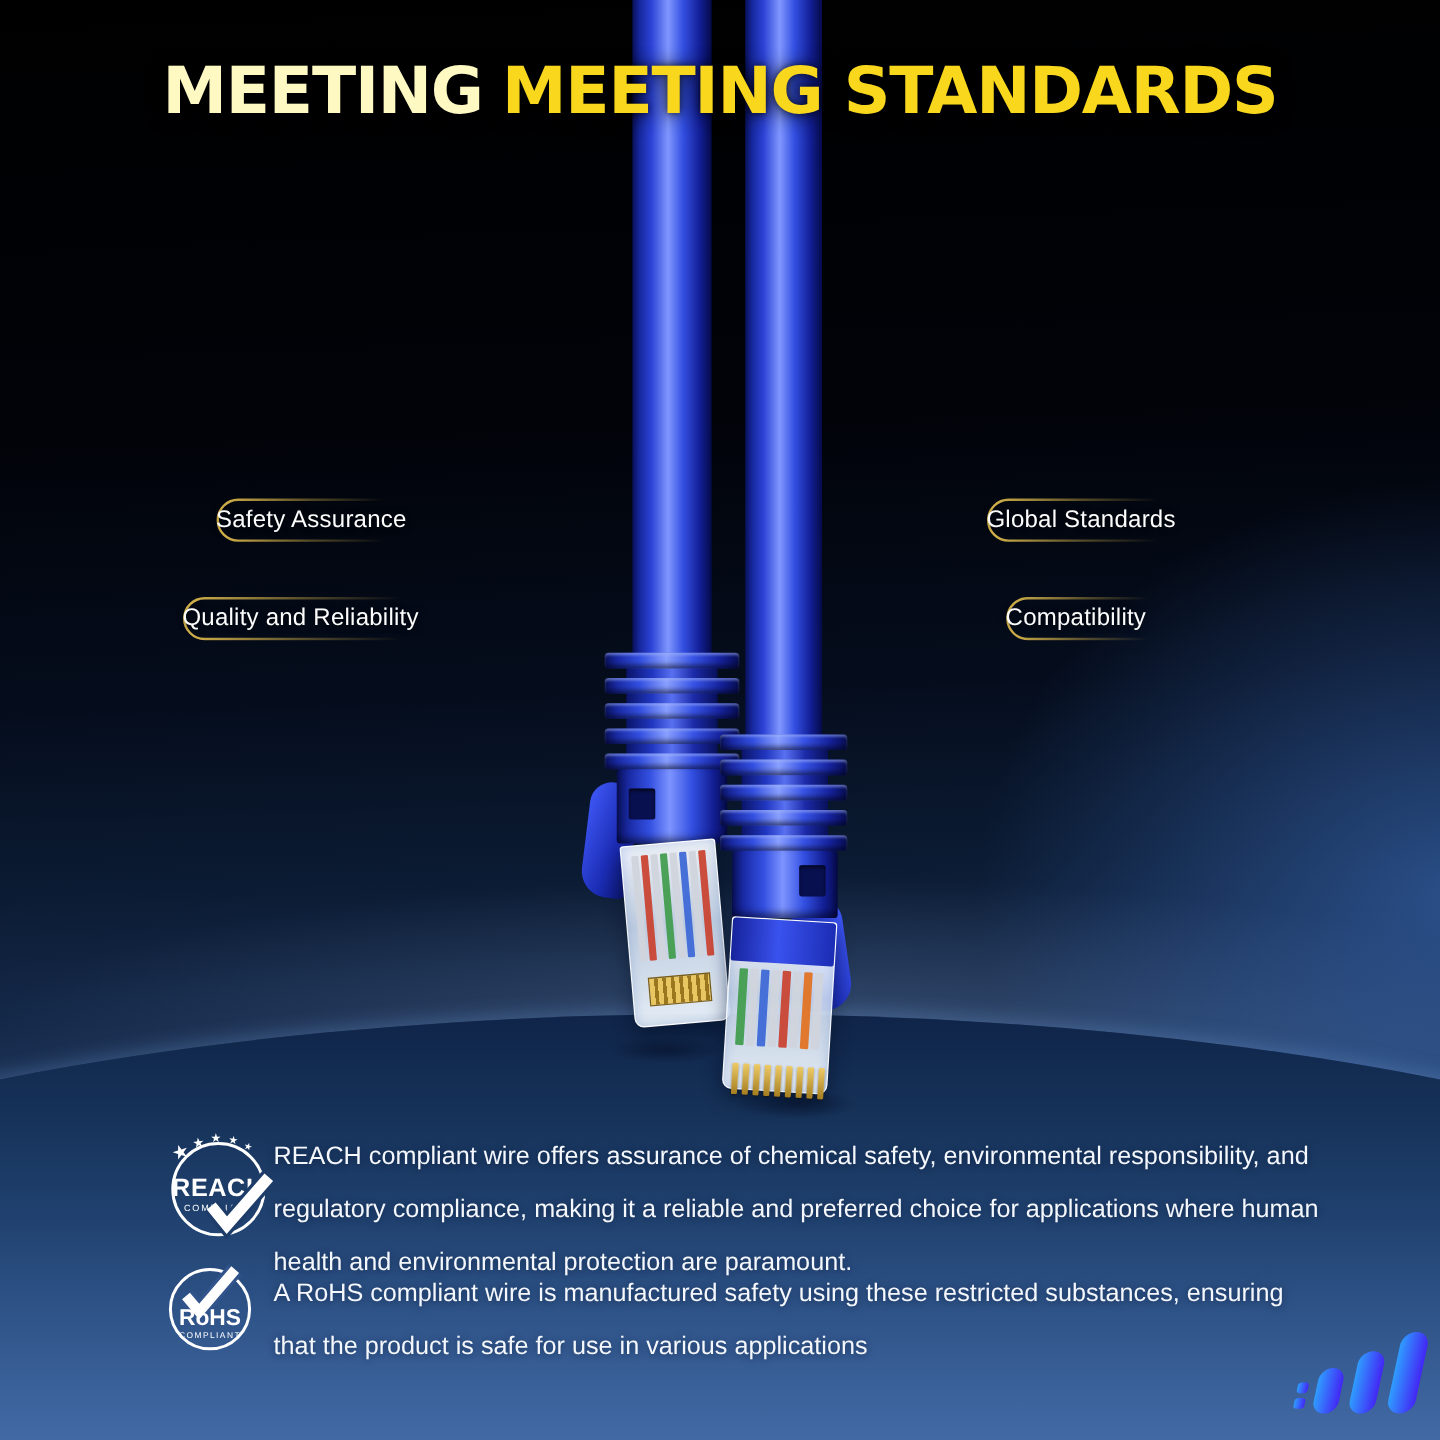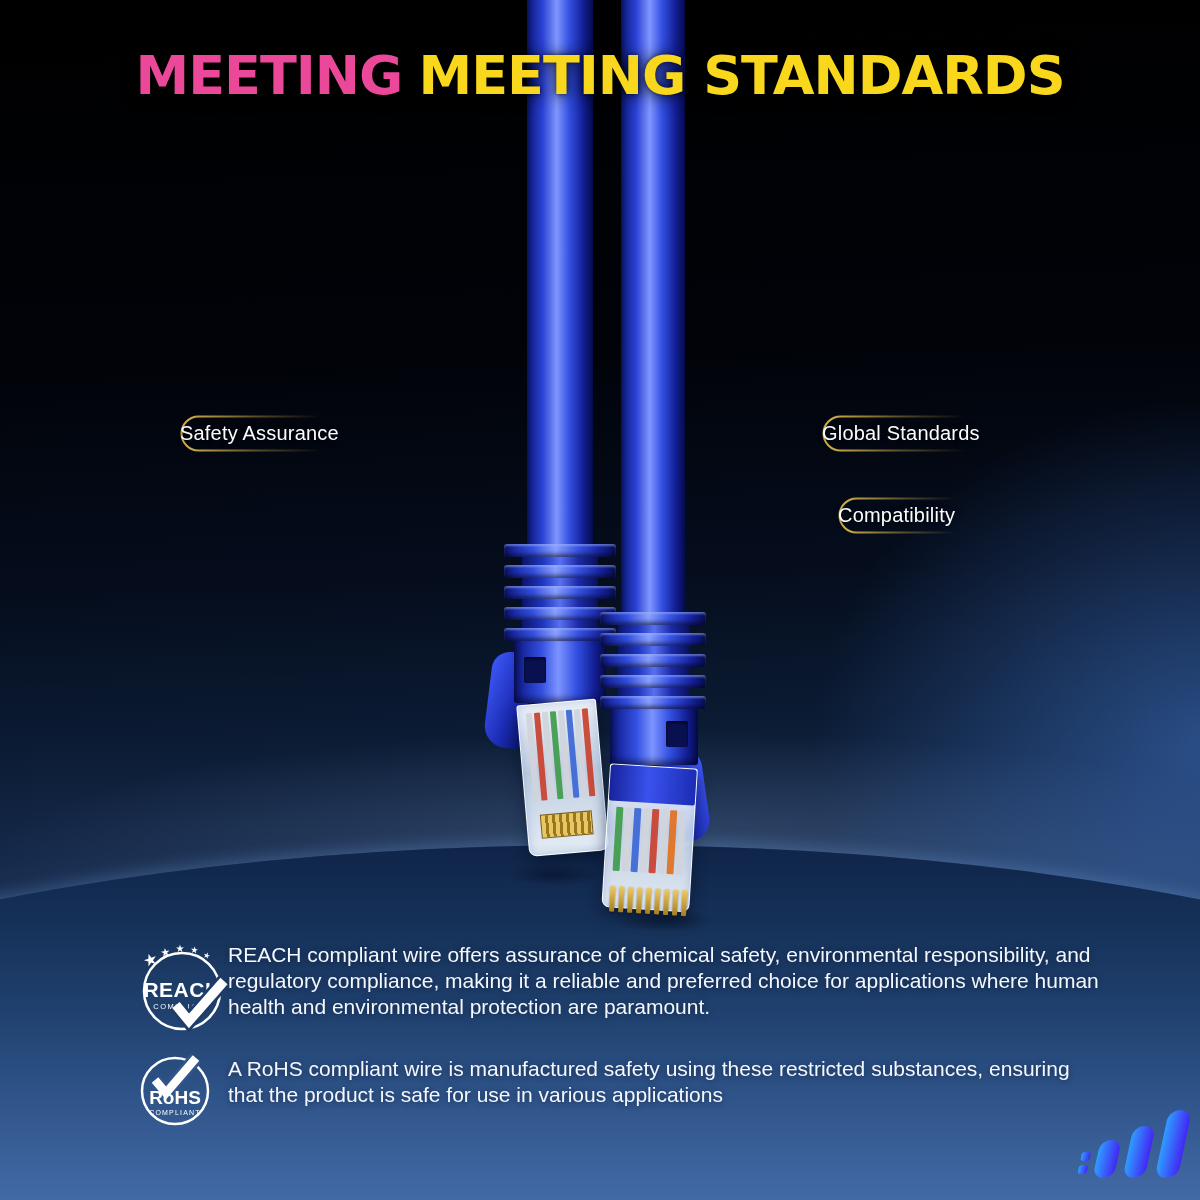--- a/index.html
+++ b/index.html
@@ -47,33 +47,33 @@
     border:1px solid #7a5c14;}
   .bluecap{position:absolute;top:0;left:0;right:0;height:36px;border-radius:3px 3px 2px 2px;
     background:linear-gradient(90deg,#16239c 0%,#3a52ee 45%,#1b2cb4 100%);}
   .comb{position:absolute;left:7px;bottom:-5px;display:flex;gap:4px;}
   .comb i{width:5px;height:26px;border-radius:1px;background:linear-gradient(180deg,#eecb67,#a57d1f);box-shadow:0 1px 2px rgba(20,10,0,0.5);}
 
   
   .title{position:absolute;top:44px;left:0;width:100%;text-align:center;z-index:40;
     font-family:"DejaVu Sans","Liberation Sans",sans-serif;font-weight:bold;font-size:54px;letter-spacing:-1px;
     text-shadow:0 2px 16px rgba(0,0,0,0.85), 0 0 5px rgba(0,0,0,0.6);}
-  .title .w1{color:#ec4899;margin-right:16px;}
+  .title .w1{color:#fef9c3;margin-right:16px;}
   .title .w2{color:#f8d71d;}
 
   
   .pill{position:absolute;z-index:40;display:flex;align-items:center;justify-content:flex-start;}
   .pill svg{position:absolute;left:0;top:0;}
   .pill span{position:relative;color:#fdfdfd;font-size:20px;letter-spacing:0.2px;
     text-shadow:0 1px 6px rgba(0,0,0,0.6);}
 
   
   .badge{position:absolute;z-index:40;}
   .badge text{font-family:"Liberation Sans",sans-serif;fill:#ffffff;}
-  .desc{position:absolute;z-index:40;width:880px;color:#f4f7fc;font-size:21px;line-height:26px;
+  .desc{position:absolute;z-index:40;width:880px;color:#f4f7fc;font-size:21px;line-height:44px;
     text-shadow:0 1px 6px rgba(8,20,50,0.55);}
 
   
   .logo{position:absolute;left:1068px;top:1106px;z-index:40;}
 </style>
 </head>
 <body>
 
 <svg width="0" height="0" style="position:absolute">
   <defs>
@@ -164,20 +164,26 @@
   <div class="title">
     <span class="w1">MEETING</span><span class="w2">MEETING STANDARDS</span>
   </div>
 
   <div class="pill" style="left:180px;top:415px;width:177px;height:37px;">
     <svg width="177" height="37">
         <rect x="1.5" y="1.5" width="174" height="34" rx="17" ry="17" fill="none" stroke="url(#pillStroke)" stroke-width="2"></rect>
       </svg>
     <span>Safety Assurance</span>
   </div>
+  <div class="pill" style="left:152px;top:497px;width:229px;height:37px;">
+    <svg width="229" height="37">
+        <rect x="1.5" y="1.5" width="226" height="34" rx="17" ry="17" fill="none" stroke="url(#pillStroke)" stroke-width="2"></rect>
+      </svg>
+    <span>Quality and Reliability</span>
+  </div>
   <div class="pill" style="left:822px;top:415px;width:180px;height:37px;">
     <svg width="180" height="37">
         <rect x="1.5" y="1.5" width="177" height="34" rx="17" ry="17" fill="none" stroke="url(#pillStroke)" stroke-width="2"></rect>
       </svg>
     <span>Global Standards</span>
   </div>
   <div class="pill" style="left:838px;top:497px;width:149px;height:37px;">
     <svg width="149" height="37">
         <rect x="1.5" y="1.5" width="146" height="34" rx="17" ry="17" fill="none" stroke="url(#pillStroke)" stroke-width="2"></rect>
       </svg>

